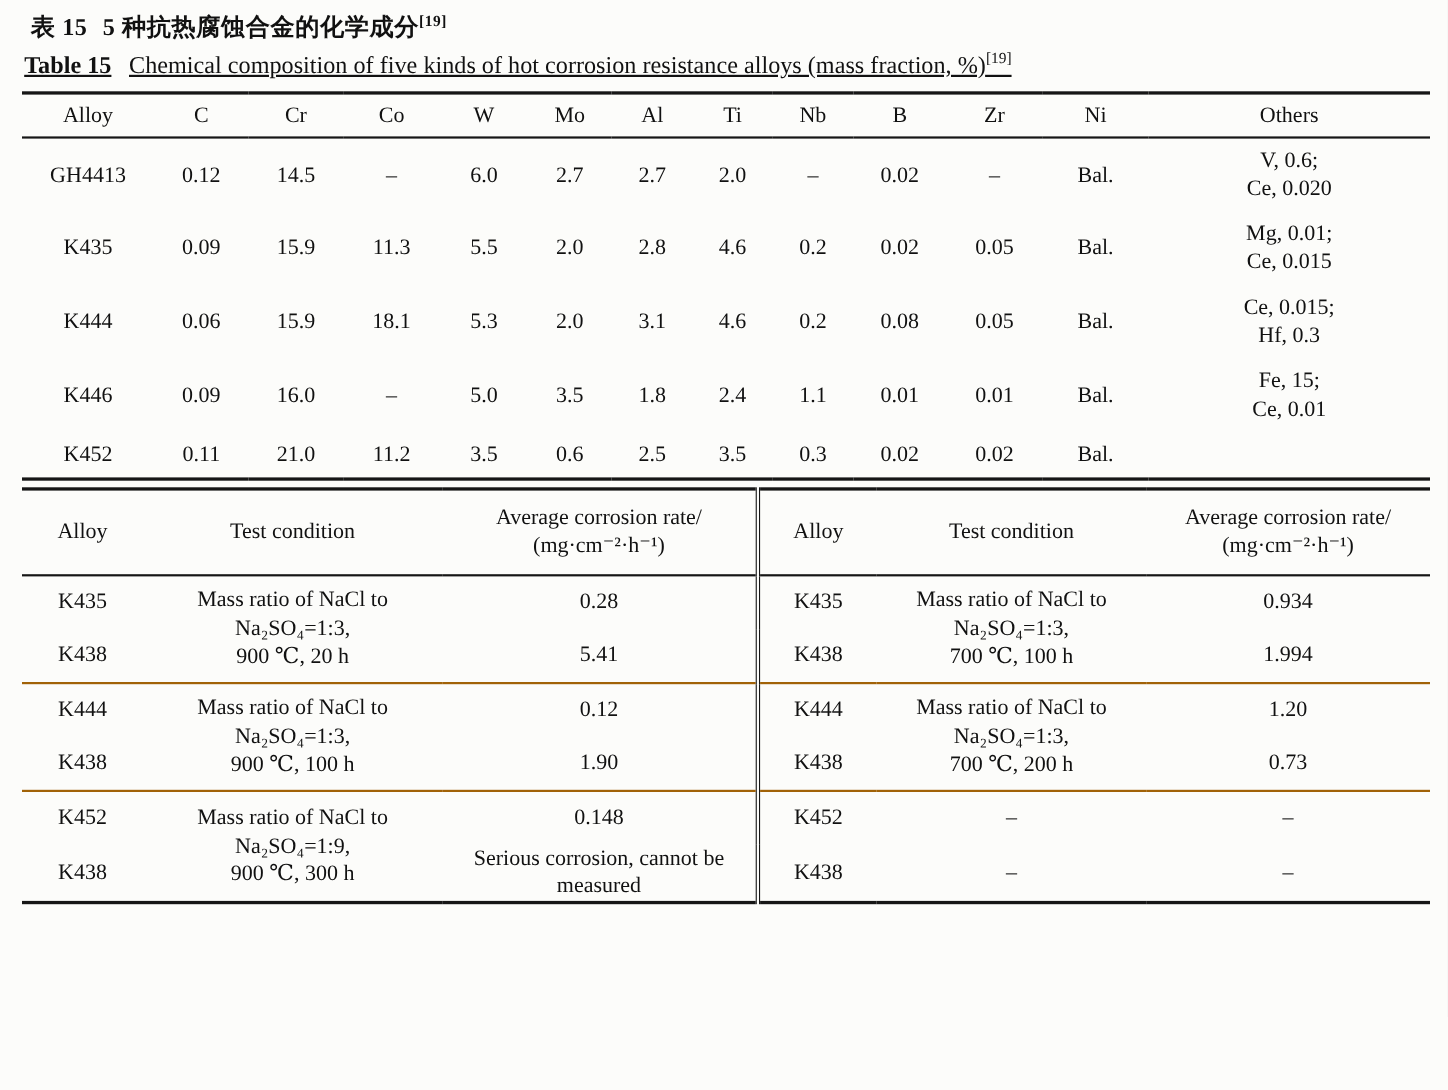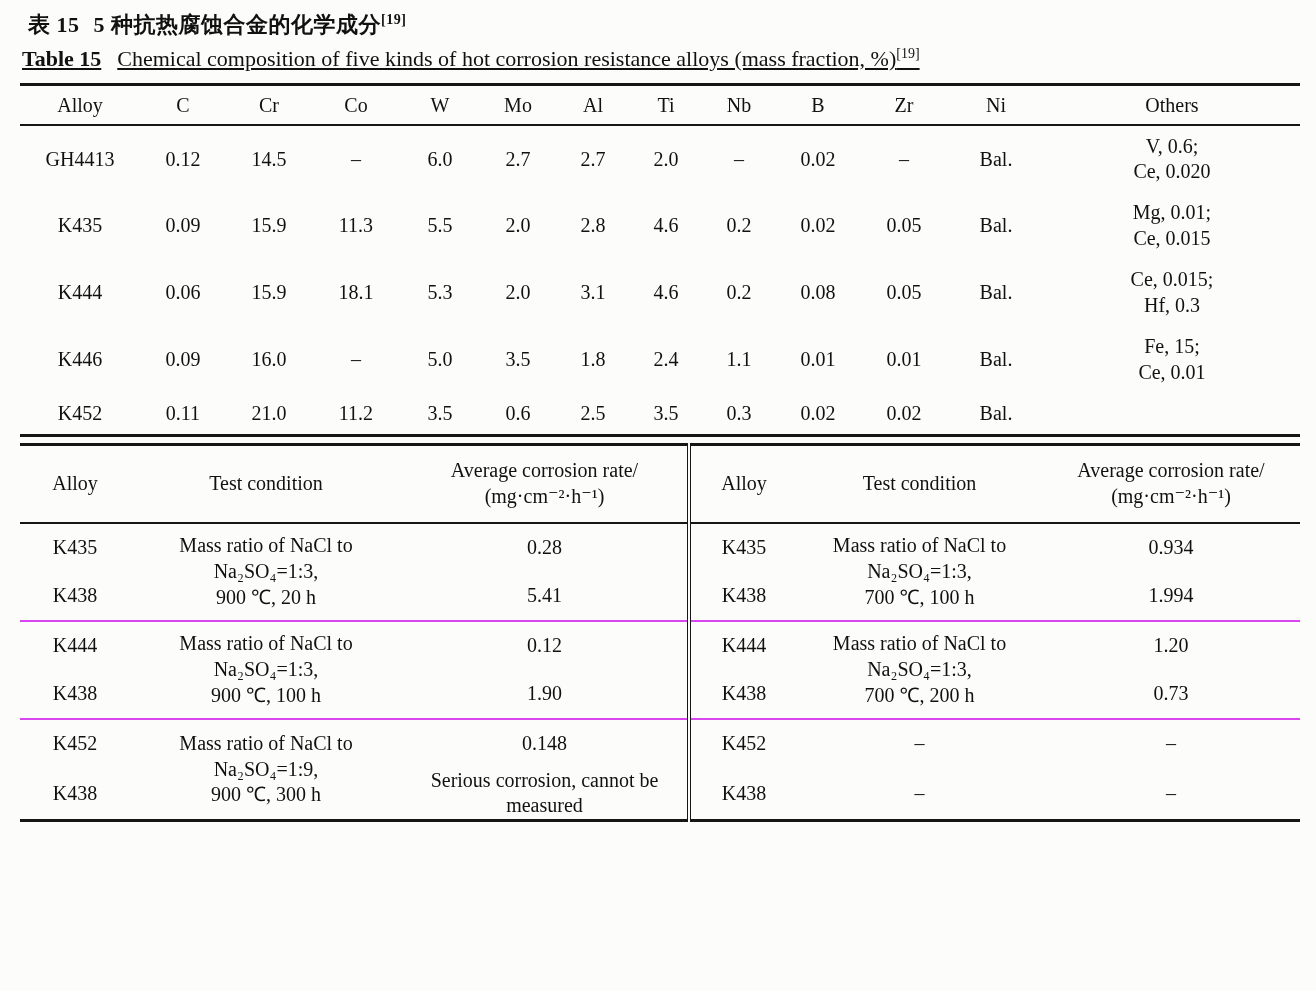--- a/index.html
+++ b/index.html
@@ -34,21 +34,21 @@
   
   #t15 { border-top:3px solid #161616; border-bottom:3px solid #161616; }
   #t15 thead th { border-bottom:2px solid #161616; height:38px; }
   #t15 tbody tr { height:67px; }
   #t15 tbody tr:last-child { height:42px; }
 
   
   #t16 { border-top:3px solid #161616; border-bottom:3px solid #161616; margin-top:6px; }
   #t16 thead th { border-bottom:2px solid #161616; height:76px; }
   #t16 tbody td { height:48px; }
-  #t16 .block-end > td, #t16 td.block-end { border-bottom:2px solid #d946ef;font-family:Liberation Serif, serif; }
+  #t16 .block-end > td, #t16 td.block-end { border-bottom:2px solid #a16207; }
   #t16 .div-l { border-left:4px double #161616; }
 
   .footnote { font-size:21px; margin-top:12px; margin-left:2px; }
 </style>
 </head>
 <body>
 
 <div class="page">
 
   <div class="cap cap-zh">

